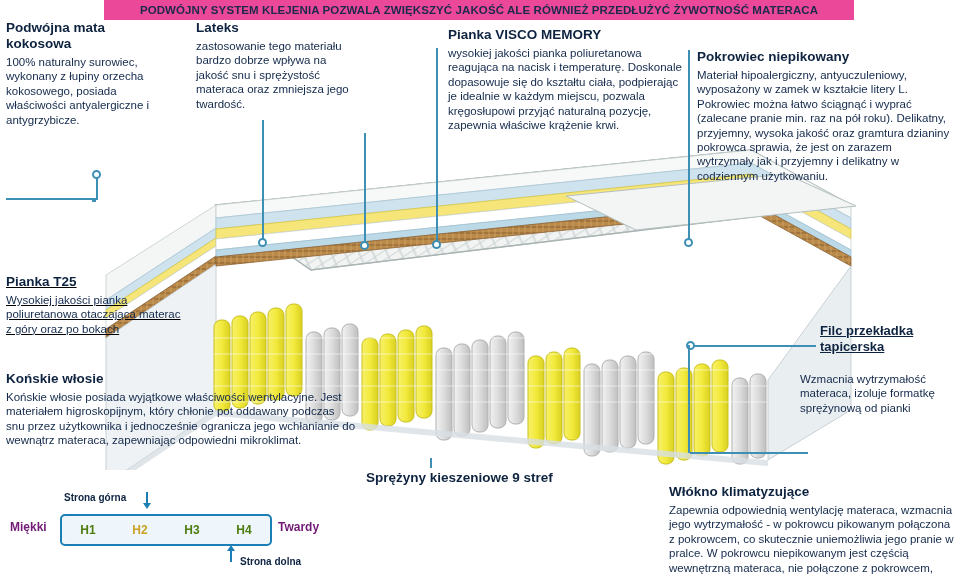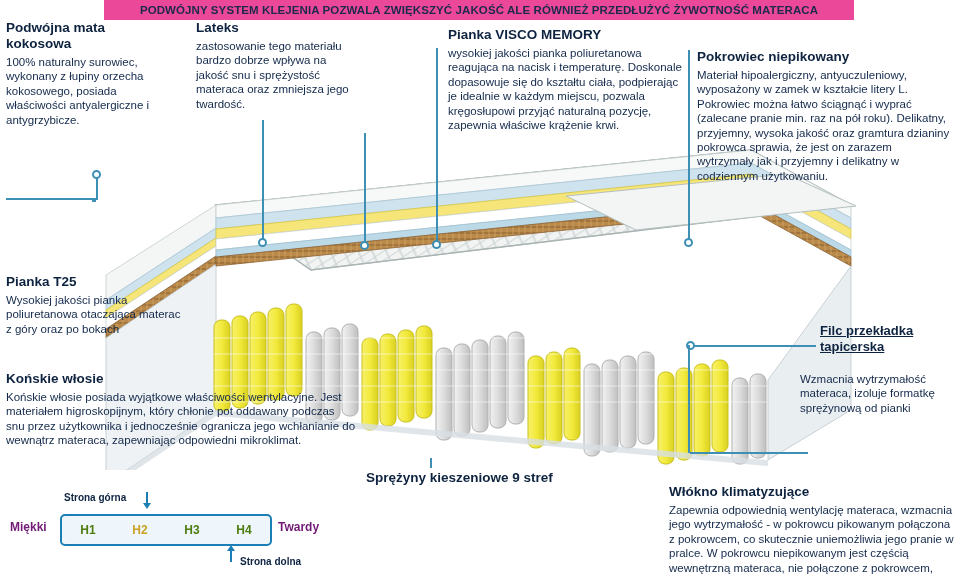--- a/index.html
+++ b/index.html
@@ -52,21 +52,21 @@
     line-height: 14.4px;
     color: #13294b;
     margin: 0;
   }
 
   
   #c-kokos   { left: 6px;   top: 20px;  width: 168px; }
   #c-lateks  { left: 196px; top: 20px;  width: 158px; }
   #c-visco   { left: 448px; top: 27px;  width: 236px; }
   #c-pokrow  { left: 697px; top: 36px;  width: 254px; margin-top: 13px; }
-  #c-t25     { left: 6px;   top: 274px; width: 176px; }
+  #c-t25     { left: 6px;   top: 274px; width: 176px; text-decoration: underline; }
   #c-konskie { left: 6px;   top: 371px; width: 350px; }
   #c-filc    { left: 820px; top: 323px; width: 132px; }
   #c-filc .title { font-size: 13px; line-height: 16px; text-decoration: underline;}
   #c-wzmacnia{ left: 800px; top: 372px; width: 152px; }
   #c-spr     { left: 366px; top: 470px; width: 228px; }
   #c-wlokno  { left: 669px; top: 484px; width: 285px; }
 
   
   .line { position: absolute; background: #3d8fb5; }
   .dot {

